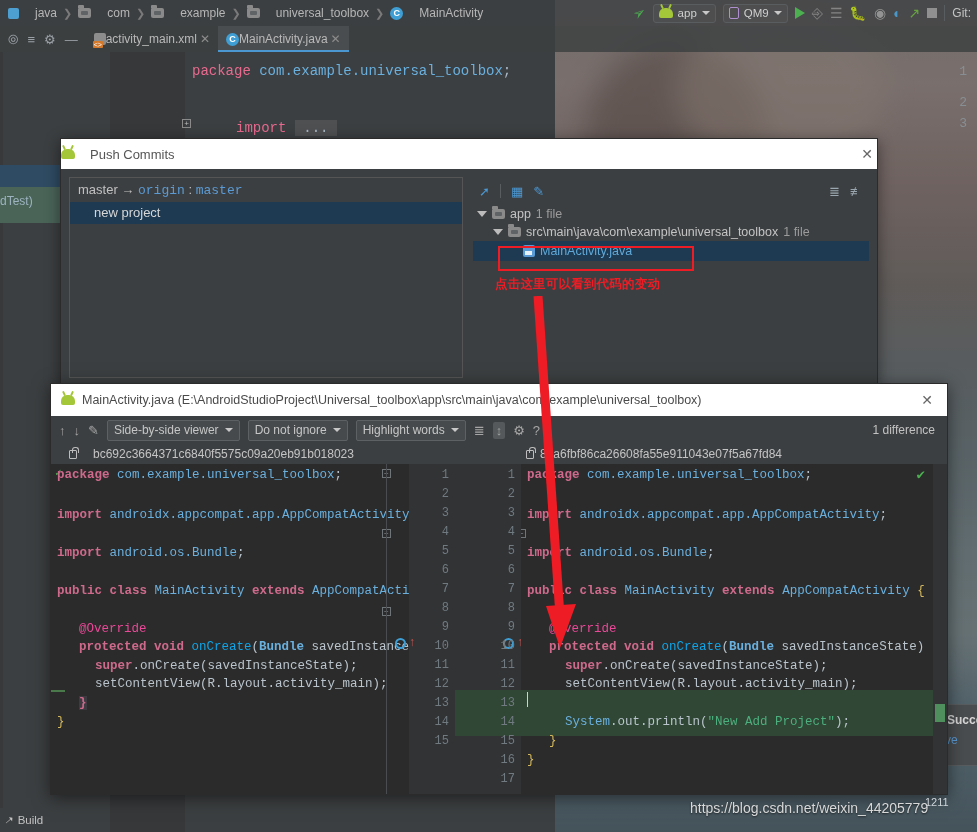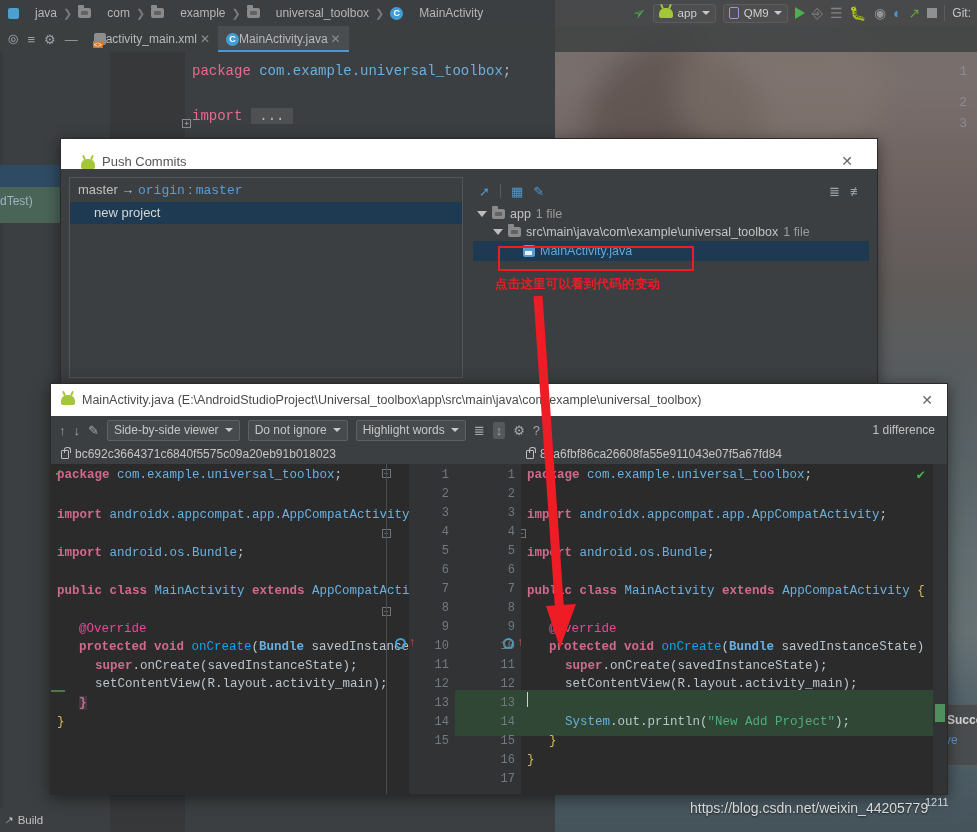--- a/index.html
+++ b/index.html
@@ -102,22 +102,22 @@
   .bg-sel-row2 { position:absolute; left:0; width:112px; height:36px; background:#4a6458; }
   .bg-sel-txt { position:absolute; left:0; font-size:12px; color:#9db3c0; }
 
   
   .push-dlg {
     position:absolute; left:60px; top:138px; width:818px; height:247px;
     background:#3c3f41; border:1px solid #2b2b2b;
     box-shadow:0 3px 14px rgba(0,0,0,.45); z-index:20;
   }
   .push-title {
-    height:30px; background:#ffffff; display:flex; align-items:flex-end; gap:7px;
-    padding:0 20px; color:#555; font-size:13px;
+    height:30px; background:#ffffff; display:flex; align-items:center; gap:15px;
+    padding:0 0; color:#555; font-size:13px;
   }
   .push-title .ttl { flex:1; }
   .push-close { color:#666; font-size:14px; cursor:default; padding:0 4px;}
   .andro {
     width:14px;height:10px;background:#a4c639;border-radius:6px 6px 2px 2px;position:relative;display:inline-block;
   }
   .andro::before,.andro::after{content:"";position:absolute;top:-4px;width:2px;height:5px;background:#a4c639;border-radius:2px;}
   .andro::before{left:2px;transform:rotate(-25deg);} .andro::after{right:2px;transform:rotate(25deg);}
 
   .push-body { display:flex; height:217px; padding:8px; gap:0; }
@@ -169,21 +169,21 @@
   .diff-toolbar { height:28px; display:flex; align-items:center; gap:8px; padding:0 8px; background:#3c3f41; }
   .dcombo {
     display:flex;align-items:center;gap:6px;height:21px;padding:0 6px;
     border:1px solid #5e6163; border-radius:2px; color:#c6c6c6; font-size:12px;
     background:#464a4c;
   }
   .dtool-ico { color:#a6a6a6; font-size:13px; }
   .dtool-ico.sel { background:#55595b; border-radius:2px; padding:1px 3px; }
   .diffcount { margin-left:auto; color:#c2c2c2; font-size:12px; padding-right:4px;}
   .rev-bar { height:20px; display:flex; align-items:center; background:#3c3f41; font-size:12px; color:#c4c4c4; }
-  .rev-l { width:465px; display:flex;align-items:center;gap:6px;padding-left:10px; }
+  .rev-l { width:465px; display:flex;align-items:center;gap:16px;padding-left:18px; }
   .rev-r { flex:1; display:flex;align-items:center;gap:6px; padding-left:10px;}
   .lock { width:8px;height:9px;border:1.5px solid #bdbdbd;border-radius:1px;position:relative;display:inline-block; }
   .lock::before{content:"";position:absolute;left:1.5px;top:-4px;width:5px;height:5px;border:1.5px solid #bdbdbd;border-bottom:none;border-radius:3px 3px 0 0;}
 
   .diff-area { position:relative; height:330px; display:flex; background:#2b2b2b; }
   .side {
     position:relative; background:#2b2b2b; overflow:hidden;
     font-family:"Liberation Mono", monospace; font-size:12.5px;
   }
   .side.left { width:358px; }
@@ -245,21 +245,21 @@
     </div>
     <div class="dim"></div>
 
     <div class="bg-editor">
       <div class="bg-gut"></div>
       <div class="bg-ln" style="top:12px;">1</div>
       <div class="bg-ln" style="top:43px;">2</div>
       <div class="bg-ln" style="top:64px;">3</div>
       <div class="fold-plus" style="top:67px;">+</div>
       <div class="bg-code" style="top:11px;"><span class="kpink">package</span> <span class="s">com.example.universal_toolbox</span><span class="pl">;</span></div>
-      <div class="bg-code" style="top:56px;"><span class="kpink">import</span> <span class="pl" style="background:#4e5052;"> ... </span></div>
+      <div class="bg-code" style="top:68px;margin-left:44px;"><span class="kpink">import</span> <span class="pl" style="background:#4e5052;"> ... </span></div>
     </div>
 
     <div class="left-strip"></div>
     <div class="bg-sel-row" style="top:165px;"></div>
     <div class="bg-sel-row2" style="top:187px;"></div>
     <div class="bg-sel-txt" style="left:0px;top:194px;">dTest)</div>
 
     <div class="breadcrumb-bar">
       <div class="crumb">
         <span class="ico-sq"></span>

